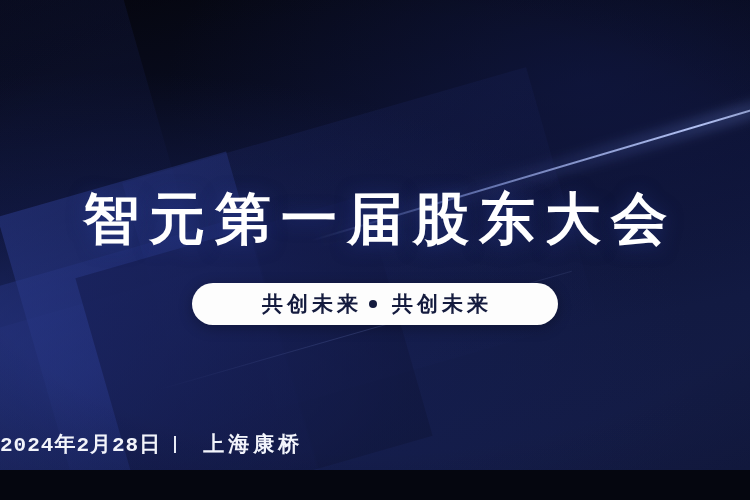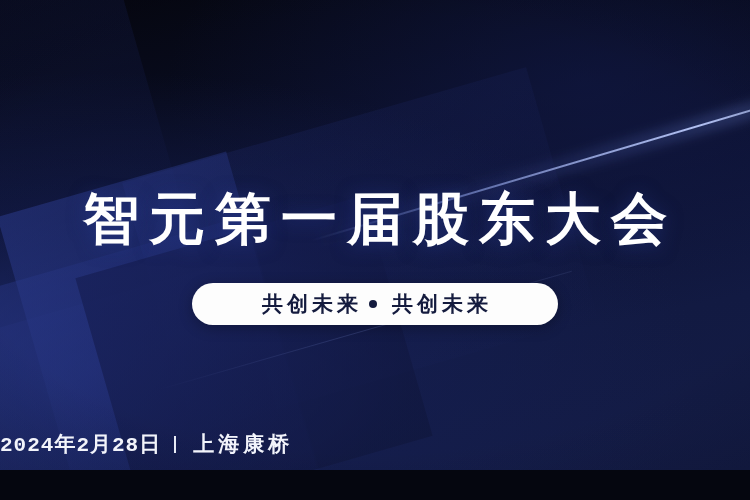--- a/index.html
+++ b/index.html
@@ -200,20 +200,21 @@
     display: inline-block;
     width: 2px;
     height: 17px;
     background: #e8ebf5;
     margin: 0 13px;
     flex: none;
   }
   .footer-venue {
     letter-spacing: 4px;
     text-indent: 4px;
+    margin-left: 10px;
   }
 </style>
 </head>
 <body>
 
 <div id="poster">
 
   <div class="deco">
     <div class="shape plate-e"></div>
     <div class="shape plate-f"></div>

